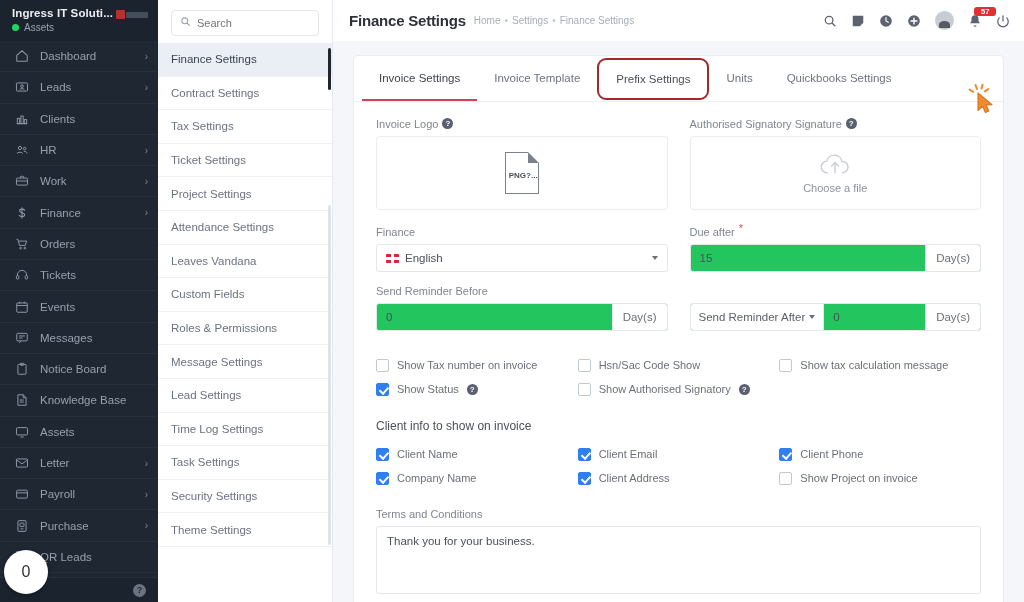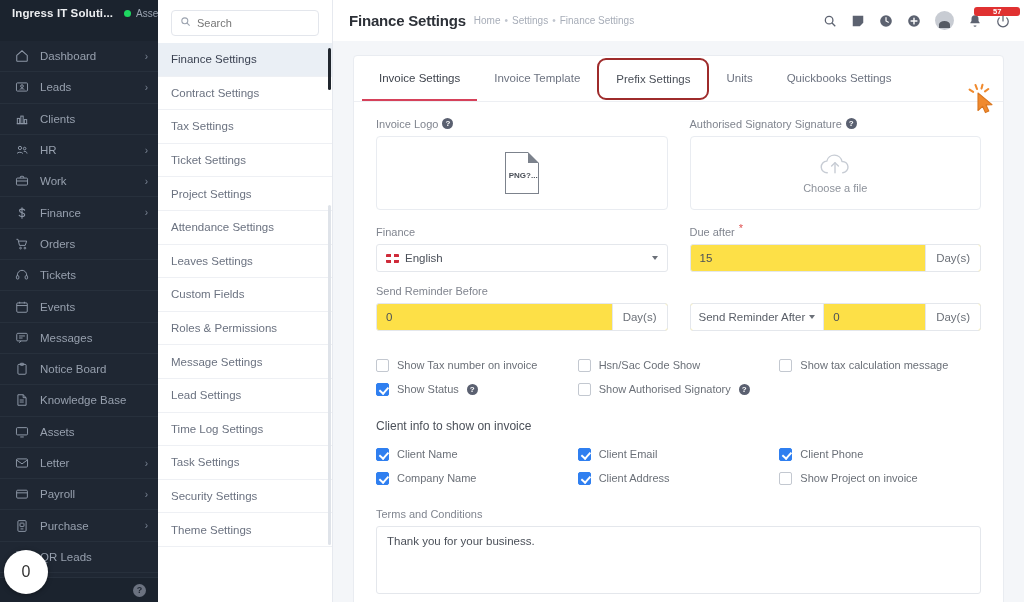--- a/index.html
+++ b/index.html
@@ -22,21 +22,21 @@
     flex: 0 0 158px;
     position: relative;
     overflow: hidden;
   }
   .brand {
     height: 41px;
     padding: 4px 10px 0 12px;
     display: flex; align-items: flex-start; justify-content: space-between;
     background: #1b232e;
   }
-  .brand-left { display: flex; flex-direction: row; gap: 11px; padding-top: 3px; text-align: right;}
+  .brand-left { display: flex; flex-direction: column; gap: 3px; padding-top: 3px; text-align: right;}
   .brand-name {
     color: #eceef1; font-size: 11.5px; font-weight: bold;
     white-space: nowrap; letter-spacing: .1px;
   }
   .brand-user { display: flex; align-items: center; gap: 5px; }
   .dot-online {
     width: 7px; height: 7px; border-radius: 50%; background: #1ed760;
     display: inline-block;
   }
   .brand-user-name { font-size: 10px; color: #9aa3b0; }
@@ -155,21 +155,21 @@
   .topbar-icons { display: flex; align-items: center; gap: 14px; }
   .tb-ico {
     color: #5c6270; cursor: pointer; position: relative;
     display: flex; align-items: center; justify-content: center;
   }
   .tb-ico svg { width: 14px; height: 14px; display: block; }
   .badge {
     position: absolute; top: -7px; left: 6px;
     background: #e03131; color: #fff;
     font-size: 7.5px; font-weight: bold;
-    border-radius: 3px; padding: 1px 19px; line-height: 1;
+    border-radius: 3px; padding: 1px 7px; line-height: 1;
     min-width: 13px; text-align: center;
   }
   .avatar-btn {
     width: 19px; height: 19px; border-radius: 50%;
     background: #c8ccd3;
     display: flex; align-items: flex-end; justify-content: center;
     overflow: hidden; cursor: pointer;
   }
   .avatar-head {
     width: 11px; height: 7px; border-radius: 50% 50% 0 0;
@@ -234,21 +234,21 @@
     content: ""; position: absolute; top: -1.5px; right: -1.5px;
     border-width: 0 11px 11px 0;
     border-style: solid; border-color: #ffffff #ffffff #7c828c #7c828c;
   }
   .cloud-ico { color: #c7ccd4; }
   .cloud-ico svg { width: 34px; height: 26px; display: block; }
   .choose-file { font-size: 11px; color: #8d929b; }
 
   .input-line {
     height: 28px; border: 1px solid #e4e7ec; border-radius: 3px;
-    display: flex; align-items: stretch; background: #fde047;
+    display: flex; align-items: stretch; background: #22c55e;
     overflow: hidden;
   }
   .input-line input {
     flex: 1 1 auto; border: none; outline: none; padding: 0 9px;
     font-size: 11.5px; color: #4b5059; font-family: "Liberation Sans", sans-serif;
     min-width: 0; background: transparent;
   }
   .input-addon {
     display: flex; align-items: center; padding: 0 10px;
     font-size: 11.5px; color: #6b7078;
@@ -539,21 +539,21 @@
         <div class="settings-item">
           <span>Ticket Settings</span>
         </div>
         <div class="settings-item">
           <span>Project Settings</span>
         </div>
         <div class="settings-item">
           <span>Attendance Settings</span>
         </div>
         <div class="settings-item">
-          <span>Leaves Settings</span>
+          <span>Leaves Vandana</span>
         </div>
         <div class="settings-item">
           <span>Custom Fields</span>
         </div>
         <div class="settings-item">
           <span>Roles &amp; Permissions</span>
         </div>
         <div class="settings-item">
           <span>Message Settings</span>
         </div>

